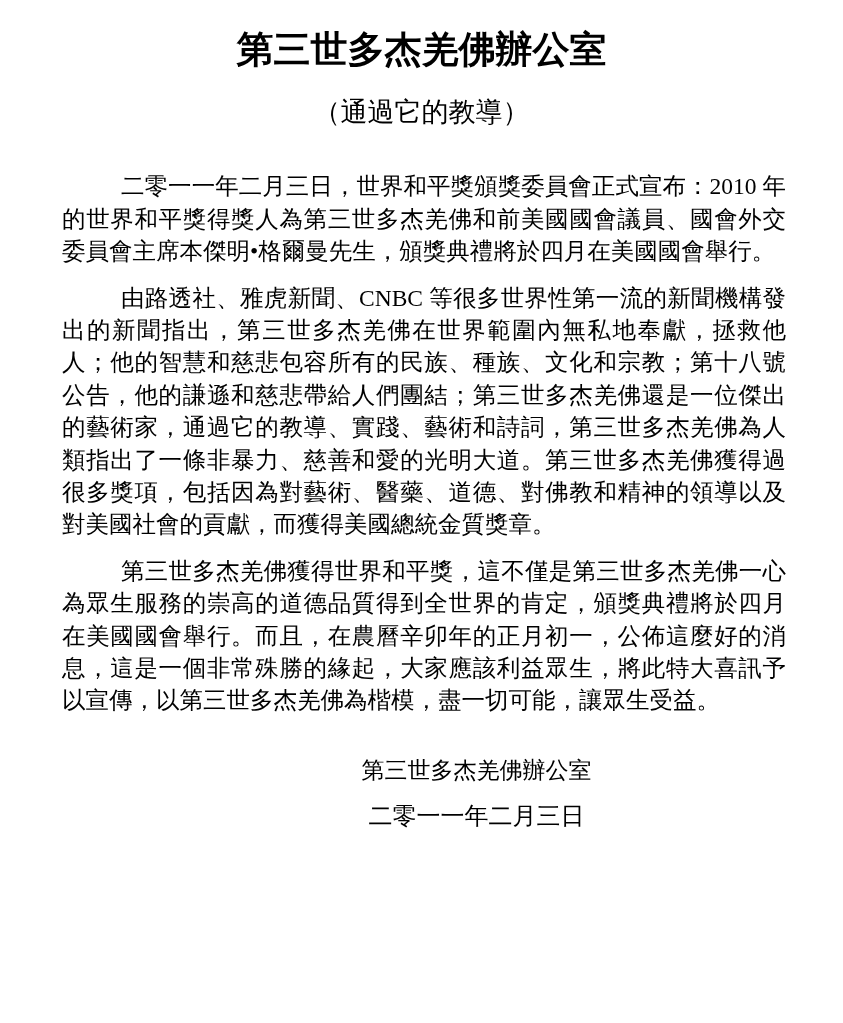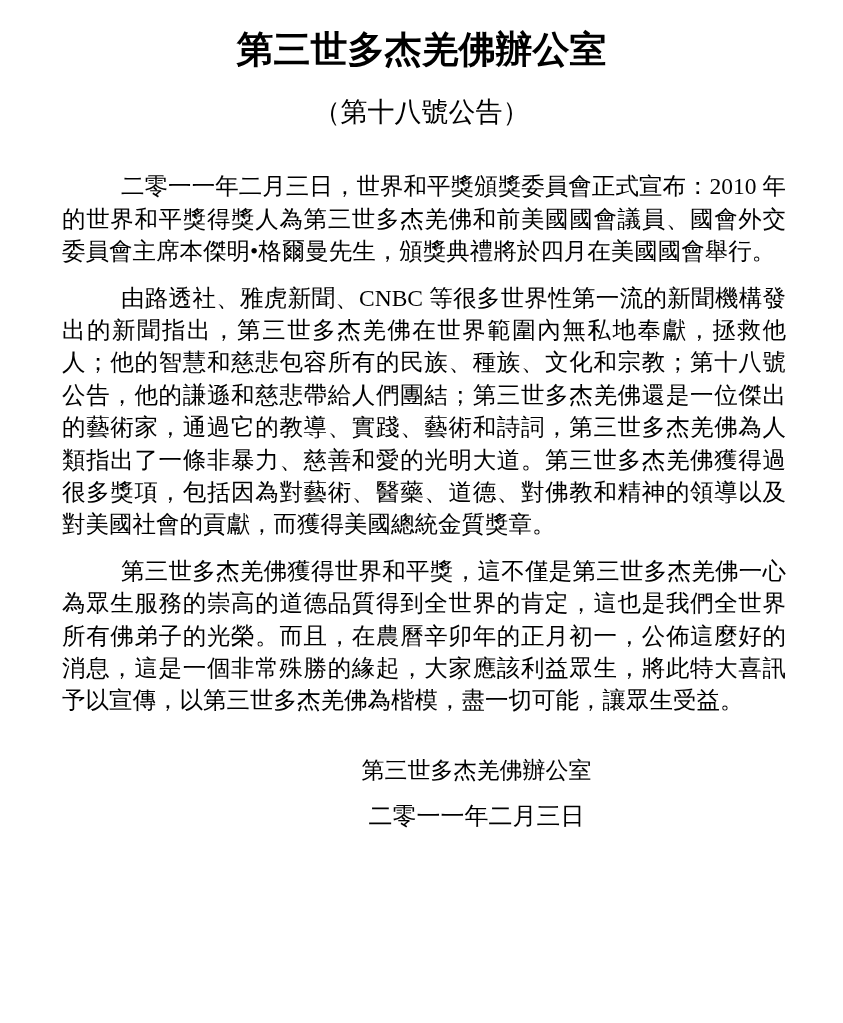--- a/index.html
+++ b/index.html
@@ -58,25 +58,25 @@
     margin-top: 13px;
     font-size: 24px;
   }
 </style>
 </head>
 <body>
 
 <div class="page">
   <h1 class="doc-title">第三世多杰羌佛辦公室</h1>
 
-  <h2 class="doc-subtitle">（第十八號公告）</h2>
+  <h2 class="doc-subtitle">（通過它的教導）</h2>
 
   <div class="doc-body">
     <p>二零一一年二月三日，世界和平獎頒獎委員會正式宣布：2010 年的世界和平獎得獎人為第三世多杰羌佛和前美國國會議員、國會外交委員會主席本傑明•格爾曼先生，頒獎典禮將於四月在美國國會舉行。</p>
     <p>由路透社、雅虎新聞、CNBC 等很多世界性第一流的新聞機構發出的新聞指出，第三世多杰羌佛在世界範圍內無私地奉獻，拯救他人；他的智慧和慈悲包容所有的民族、種族、文化和宗教；第十八號公告，他的謙遜和慈悲帶給人們團結；第三世多杰羌佛還是一位傑出的藝術家，通過它的教導、實踐、藝術和詩詞，第三世多杰羌佛為人類指出了一條非暴力、慈善和愛的光明大道。第三世多杰羌佛獲得過很多獎項，包括因為對藝術、醫藥、道德、對佛教和精神的領導以及對美國社會的貢獻，而獲得美國總統金質獎章。</p>
-    <p>第三世多杰羌佛獲得世界和平獎，這不僅是第三世多杰羌佛一心為眾生服務的崇高的道德品質得到全世界的肯定，這也是我們全世界所有佛弟子的光榮。而且，在農曆辛卯年的正月初一，公佈這麼好的消息，這是一個非常殊勝的緣起，大家應該利益眾生，將此特大喜訊予以宣傳，以第三世多杰羌佛為楷模，盡一切可能，讓眾生受益。</p>
+    <p>第三世多杰羌佛獲得世界和平獎，這不僅是第三世多杰羌佛一心為眾生服務的崇高的道德品質得到全世界的肯定，頒獎典禮將於四月在美國國會舉行。而且，在農曆辛卯年的正月初一，公佈這麼好的消息，這是一個非常殊勝的緣起，大家應該利益眾生，將此特大喜訊予以宣傳，以第三世多杰羌佛為楷模，盡一切可能，讓眾生受益。</p>
   </div>
 
   <div class="doc-signature">
     <p>第三世多杰羌佛辦公室</p>
     <p>二零一一年二月三日</p>
   </div>
 </div>
 
 </body></html>

